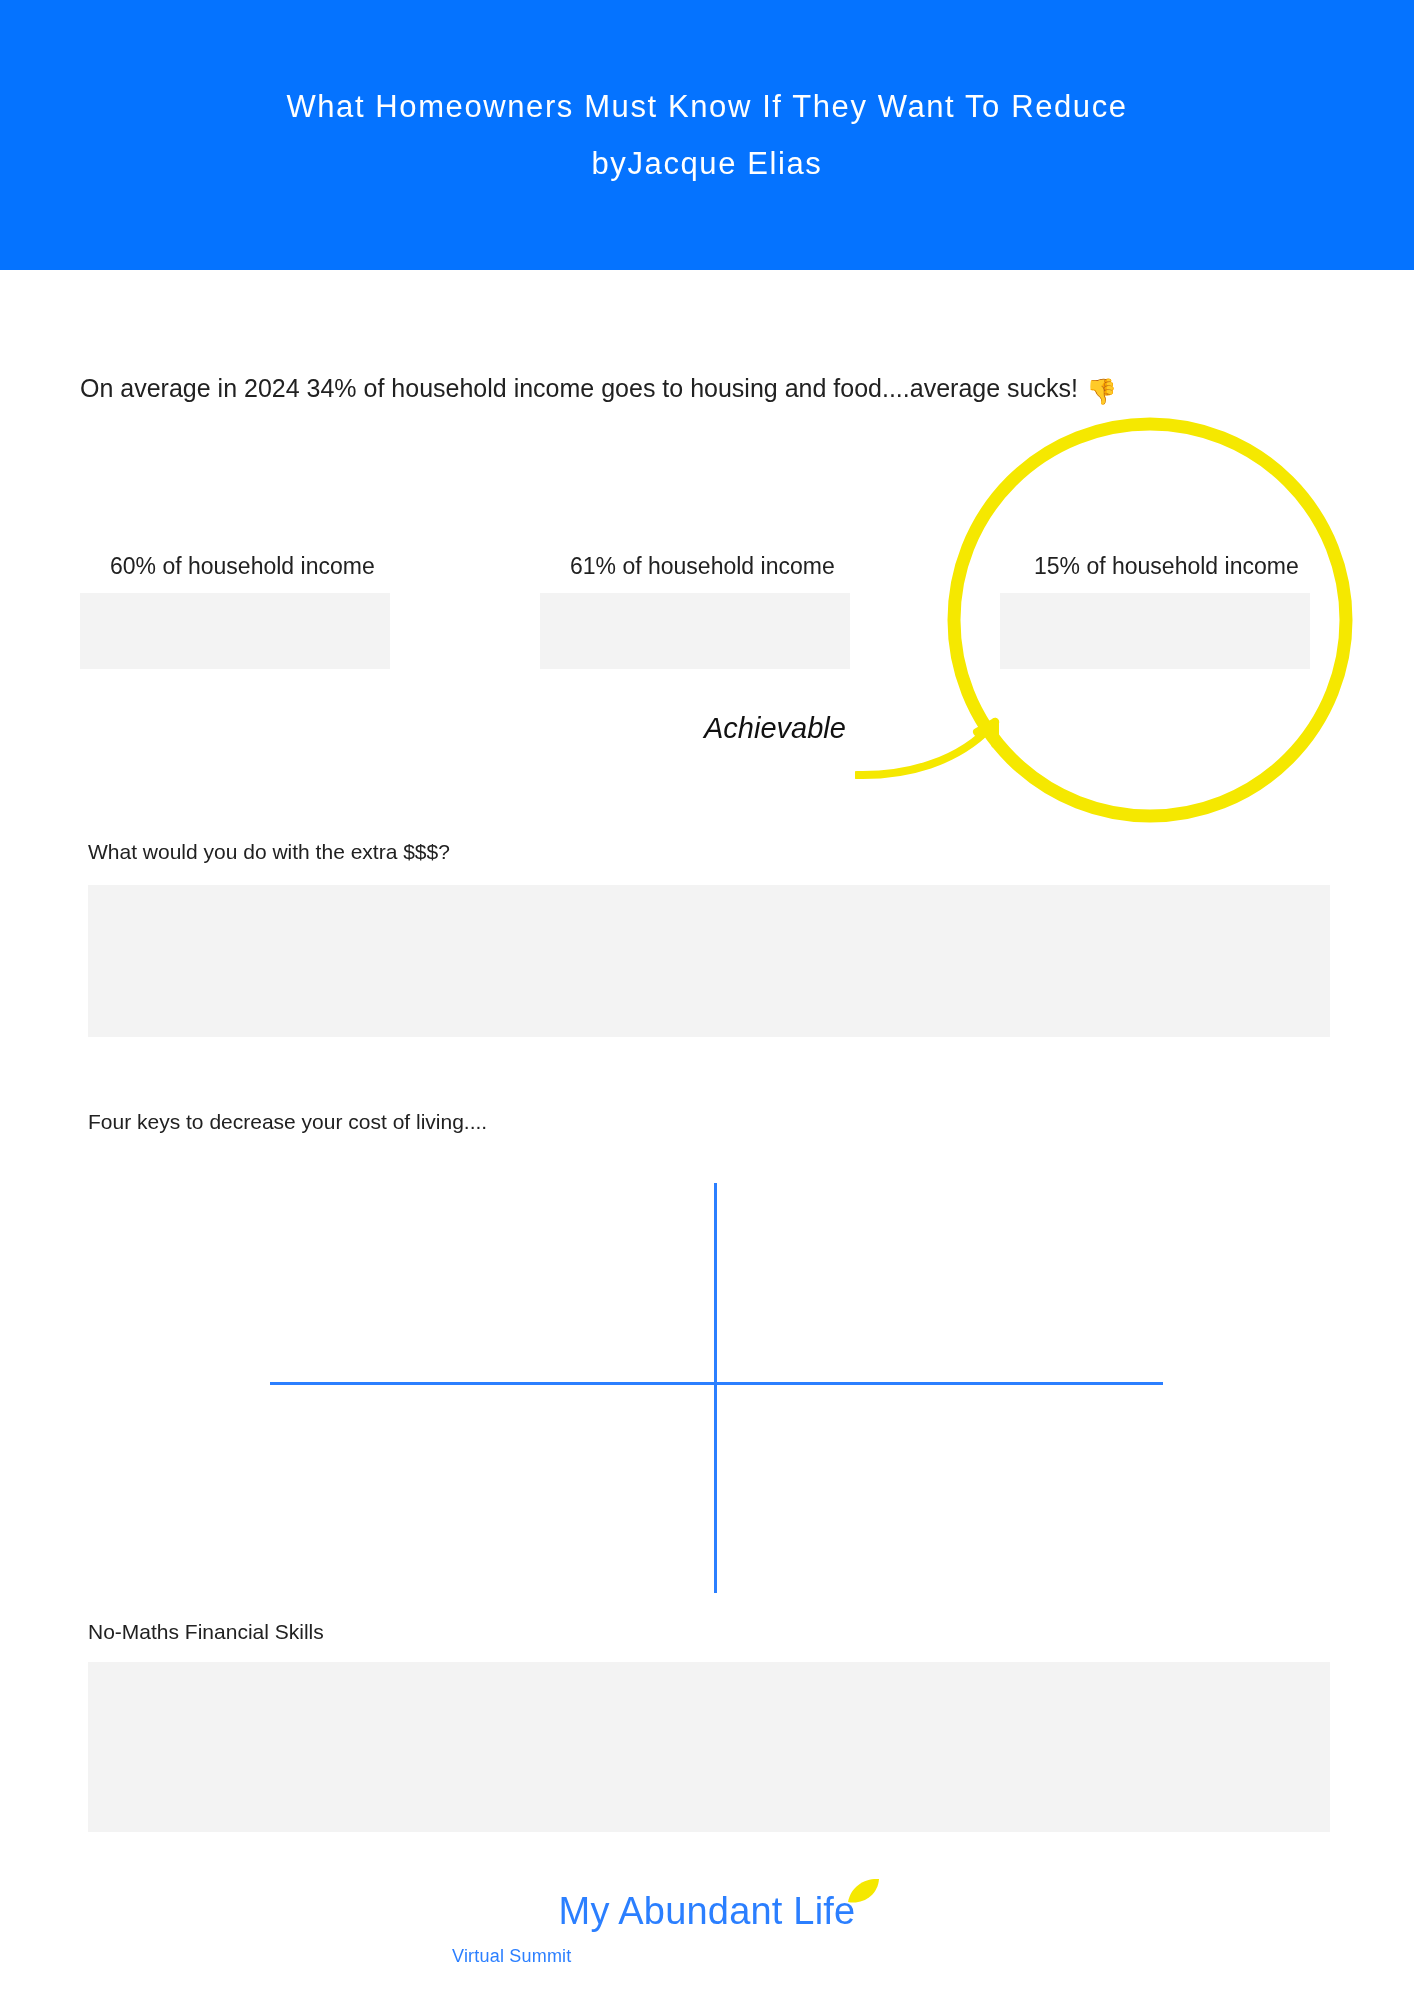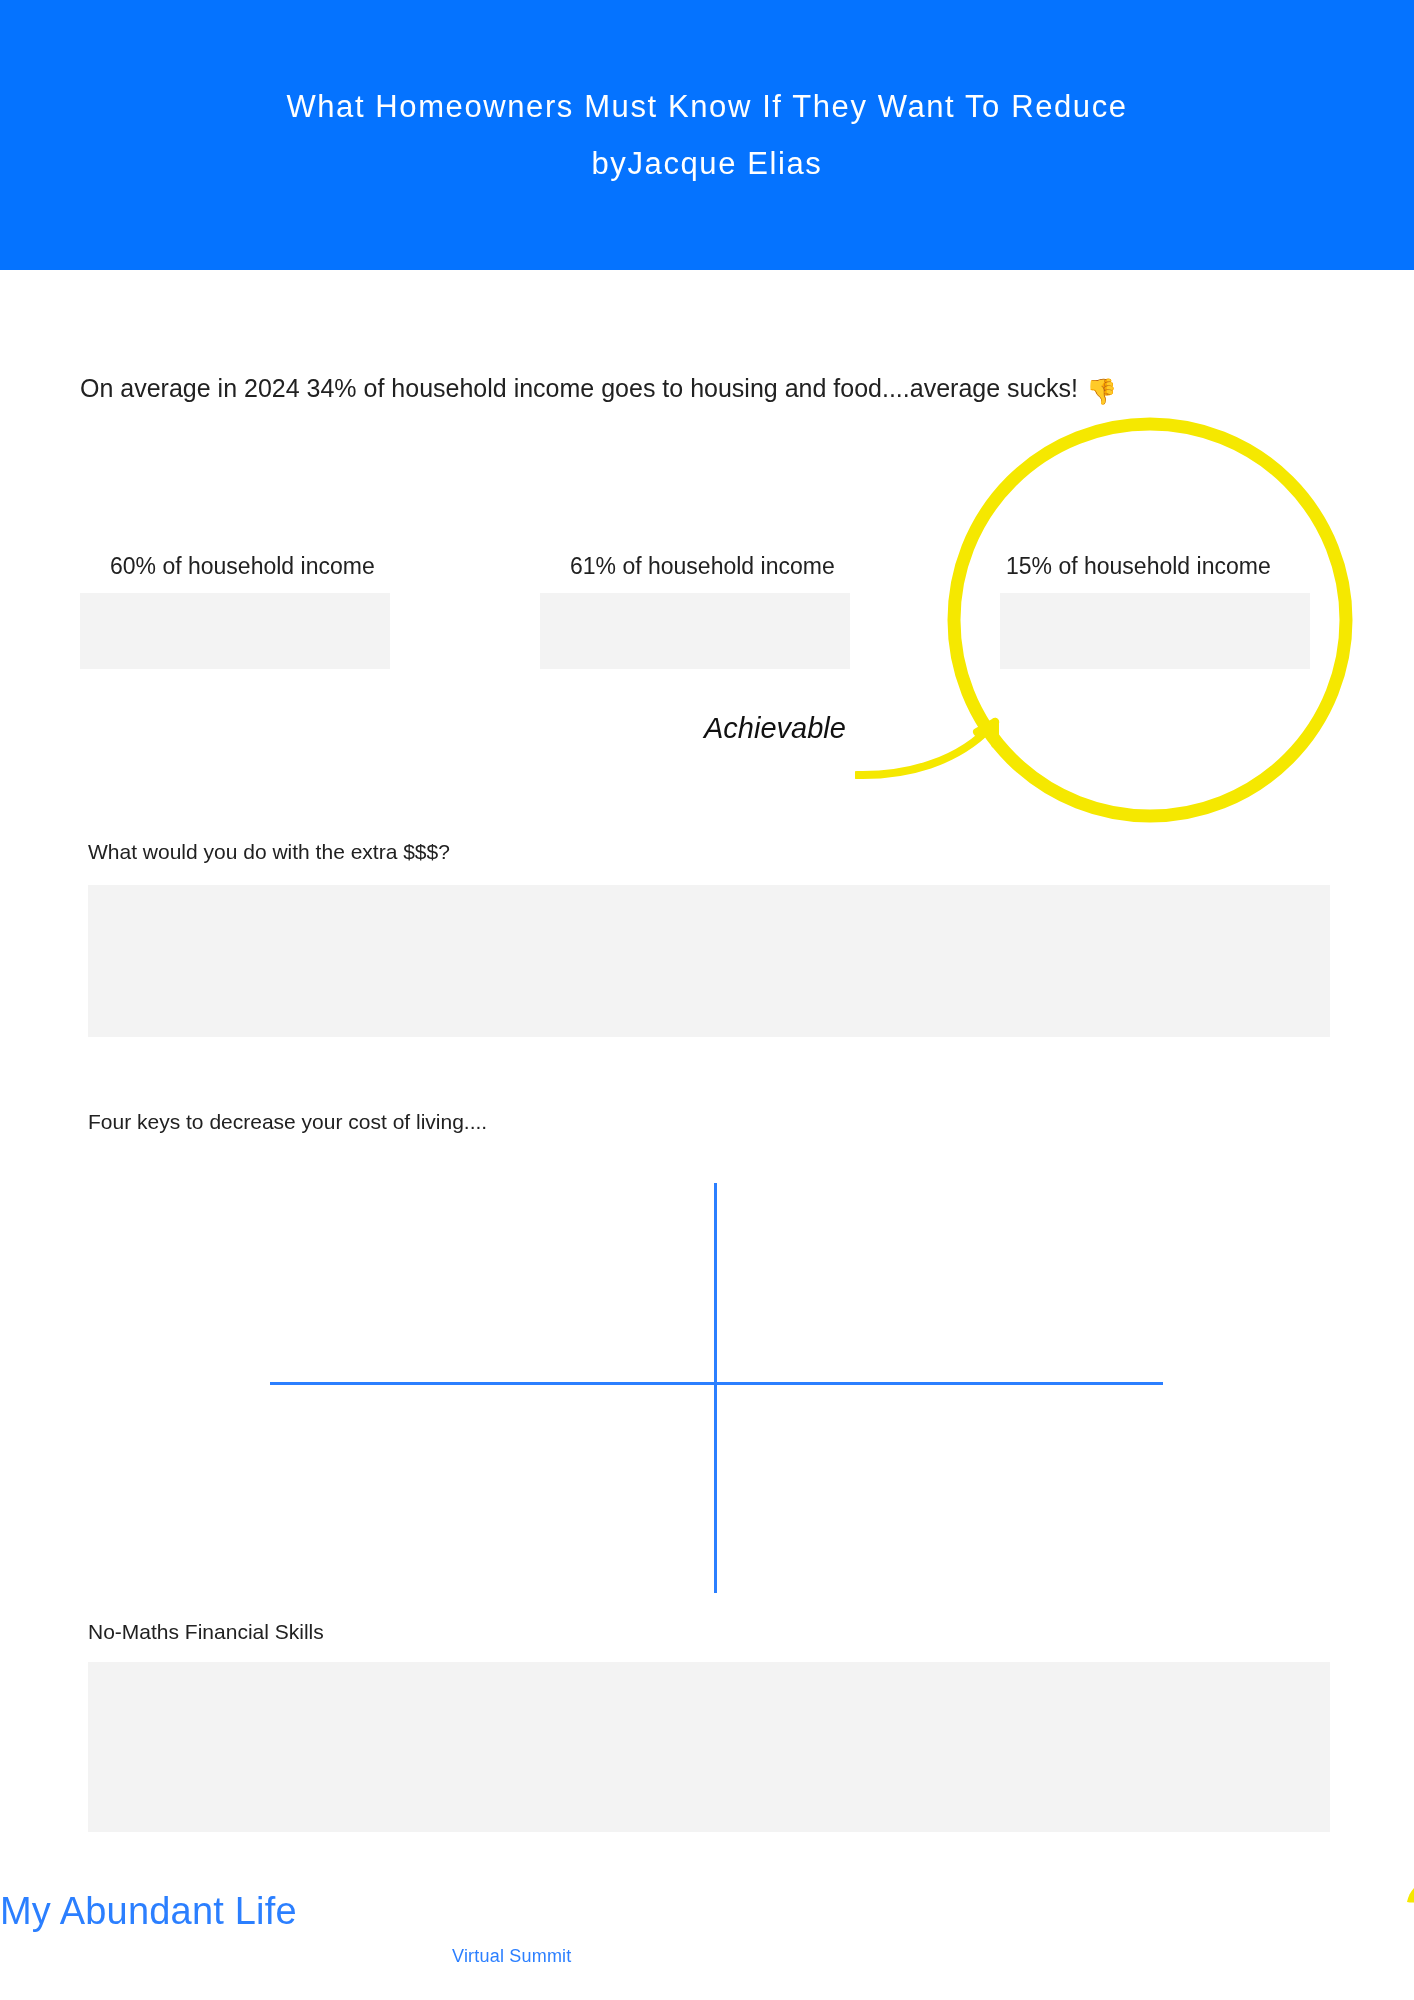--- a/index.html
+++ b/index.html
@@ -42,21 +42,21 @@
   .pct-label{
     position:absolute;font-size:23px;color:#212121;white-space:nowrap;margin-left:30px;
   }
   .pct-box{
     position:absolute;background:#f3f3f3;
   }
   #pct-label-0{left:80px;top:553px;}
   #pct-box-0{left:80px;top:593px;width:310px;height:76px;}
   #pct-label-1{left:540px;top:553px;}
   #pct-box-1{left:540px;top:593px;width:310px;height:76px;}
-  #pct-label-2{left:976px;top:553px;}
+  #pct-label-2{left:1004px;top:553px;}
   #pct-box-2{left:1000px;top:593px;width:310px;height:76px;}
 
   
   .circle-svg{
     position:absolute;left:940px;top:410px;width:420px;height:420px;
     pointer-events:none;
   }
   .arrow-svg{
     position:absolute;left:855px;top:680px;width:180px;height:130px;
     pointer-events:none;
@@ -87,21 +87,21 @@
     background:#2b7fff;
   }
   .cross-h{
     position:absolute;left:270px;top:1382px;width:893px;height:3px;
     background:#2b7fff;
   }
 
   
   .logo{
     position:absolute;left:0;top:1890px;width:1414px;
-    display:flex;flex-direction:column;
+    display:flex;flex-direction:column;align-items:center;
   }
   .logo-row{position:relative;display:inline-block;}
   .logo-main{
     font-size:38px;color:#2b7fff;letter-spacing:0.2px;line-height:42px;
     white-space:nowrap;
   }
   .logo-leaf{
     position:absolute;right:-26px;top:-12px;width:34px;height:30px;
   }
   .logo-sub{

